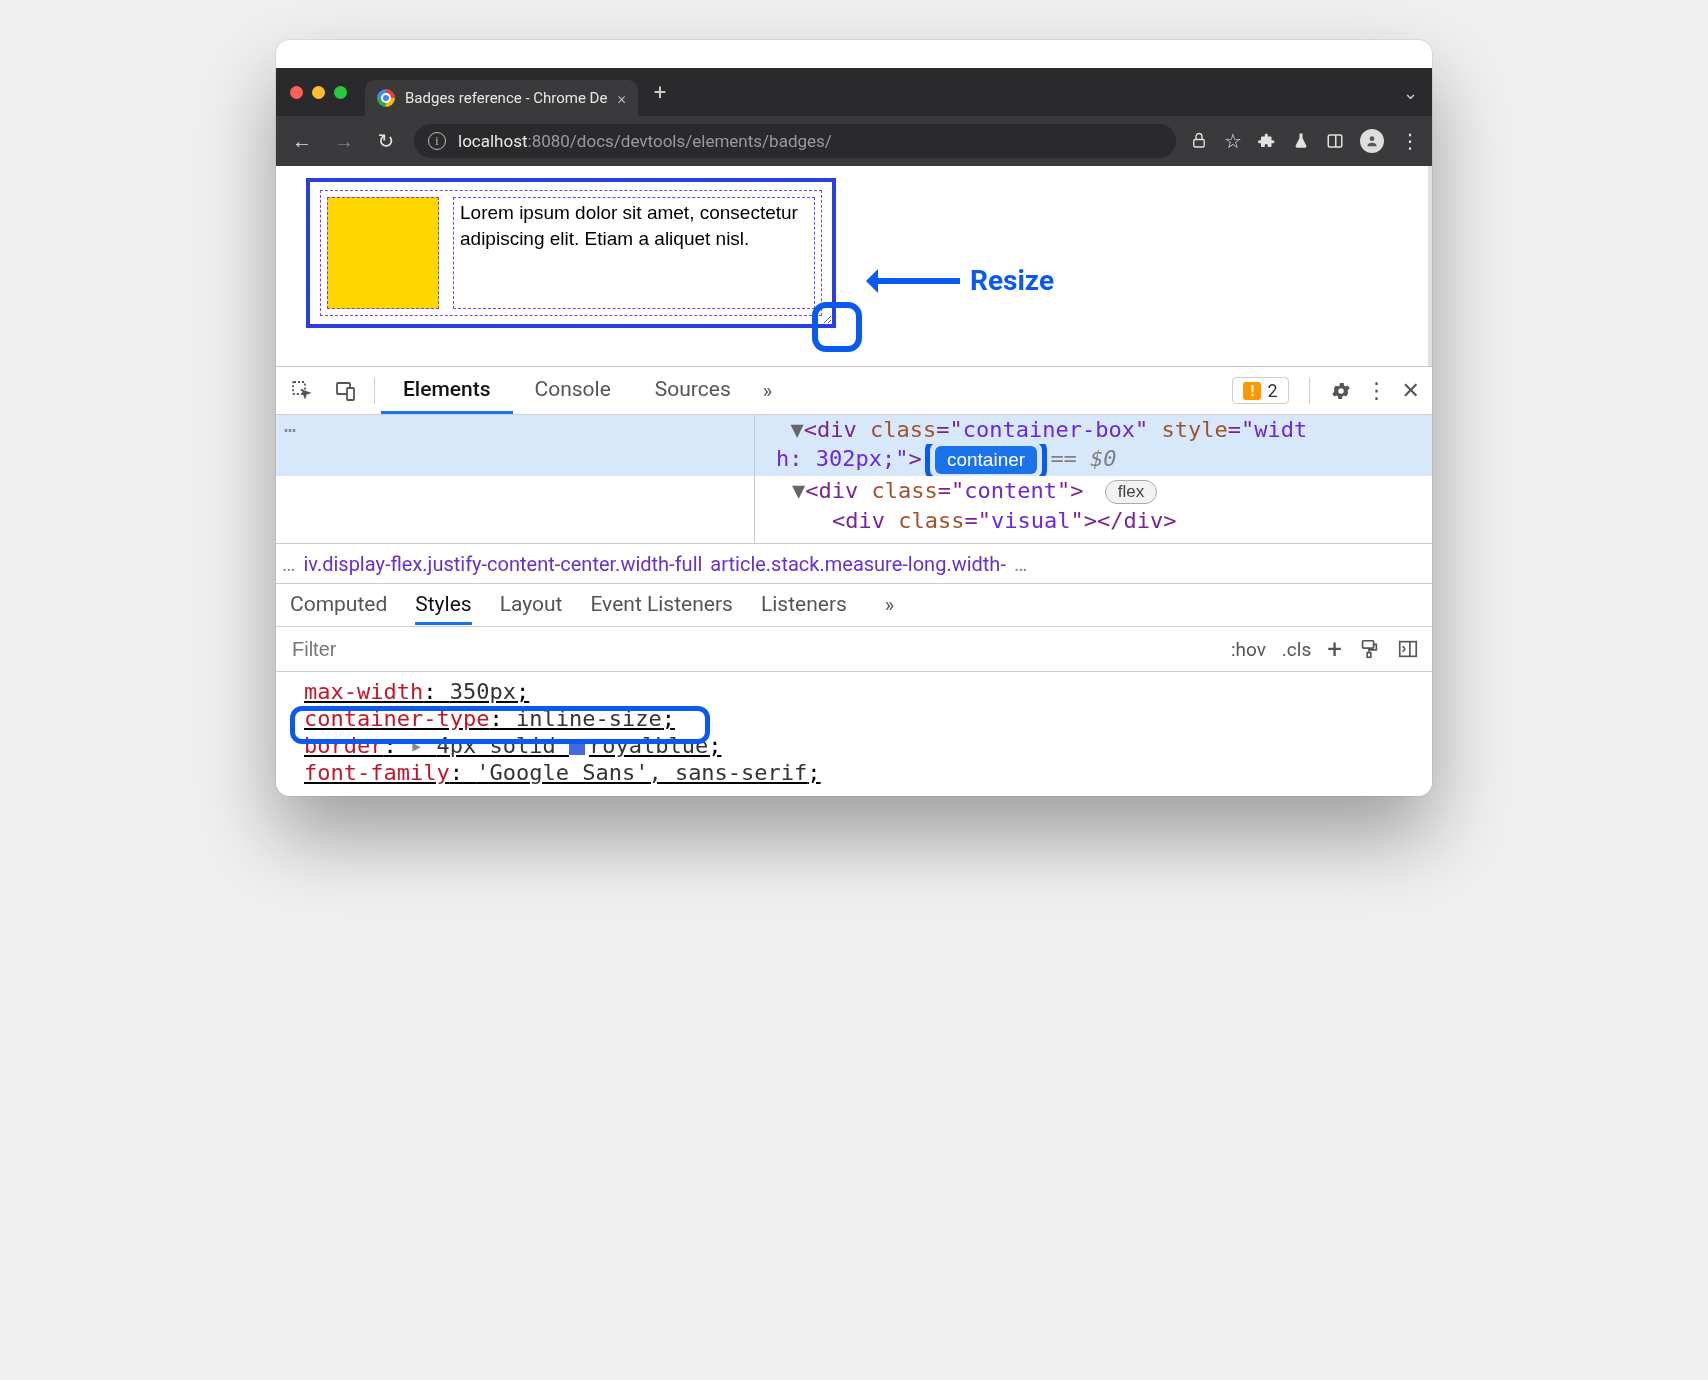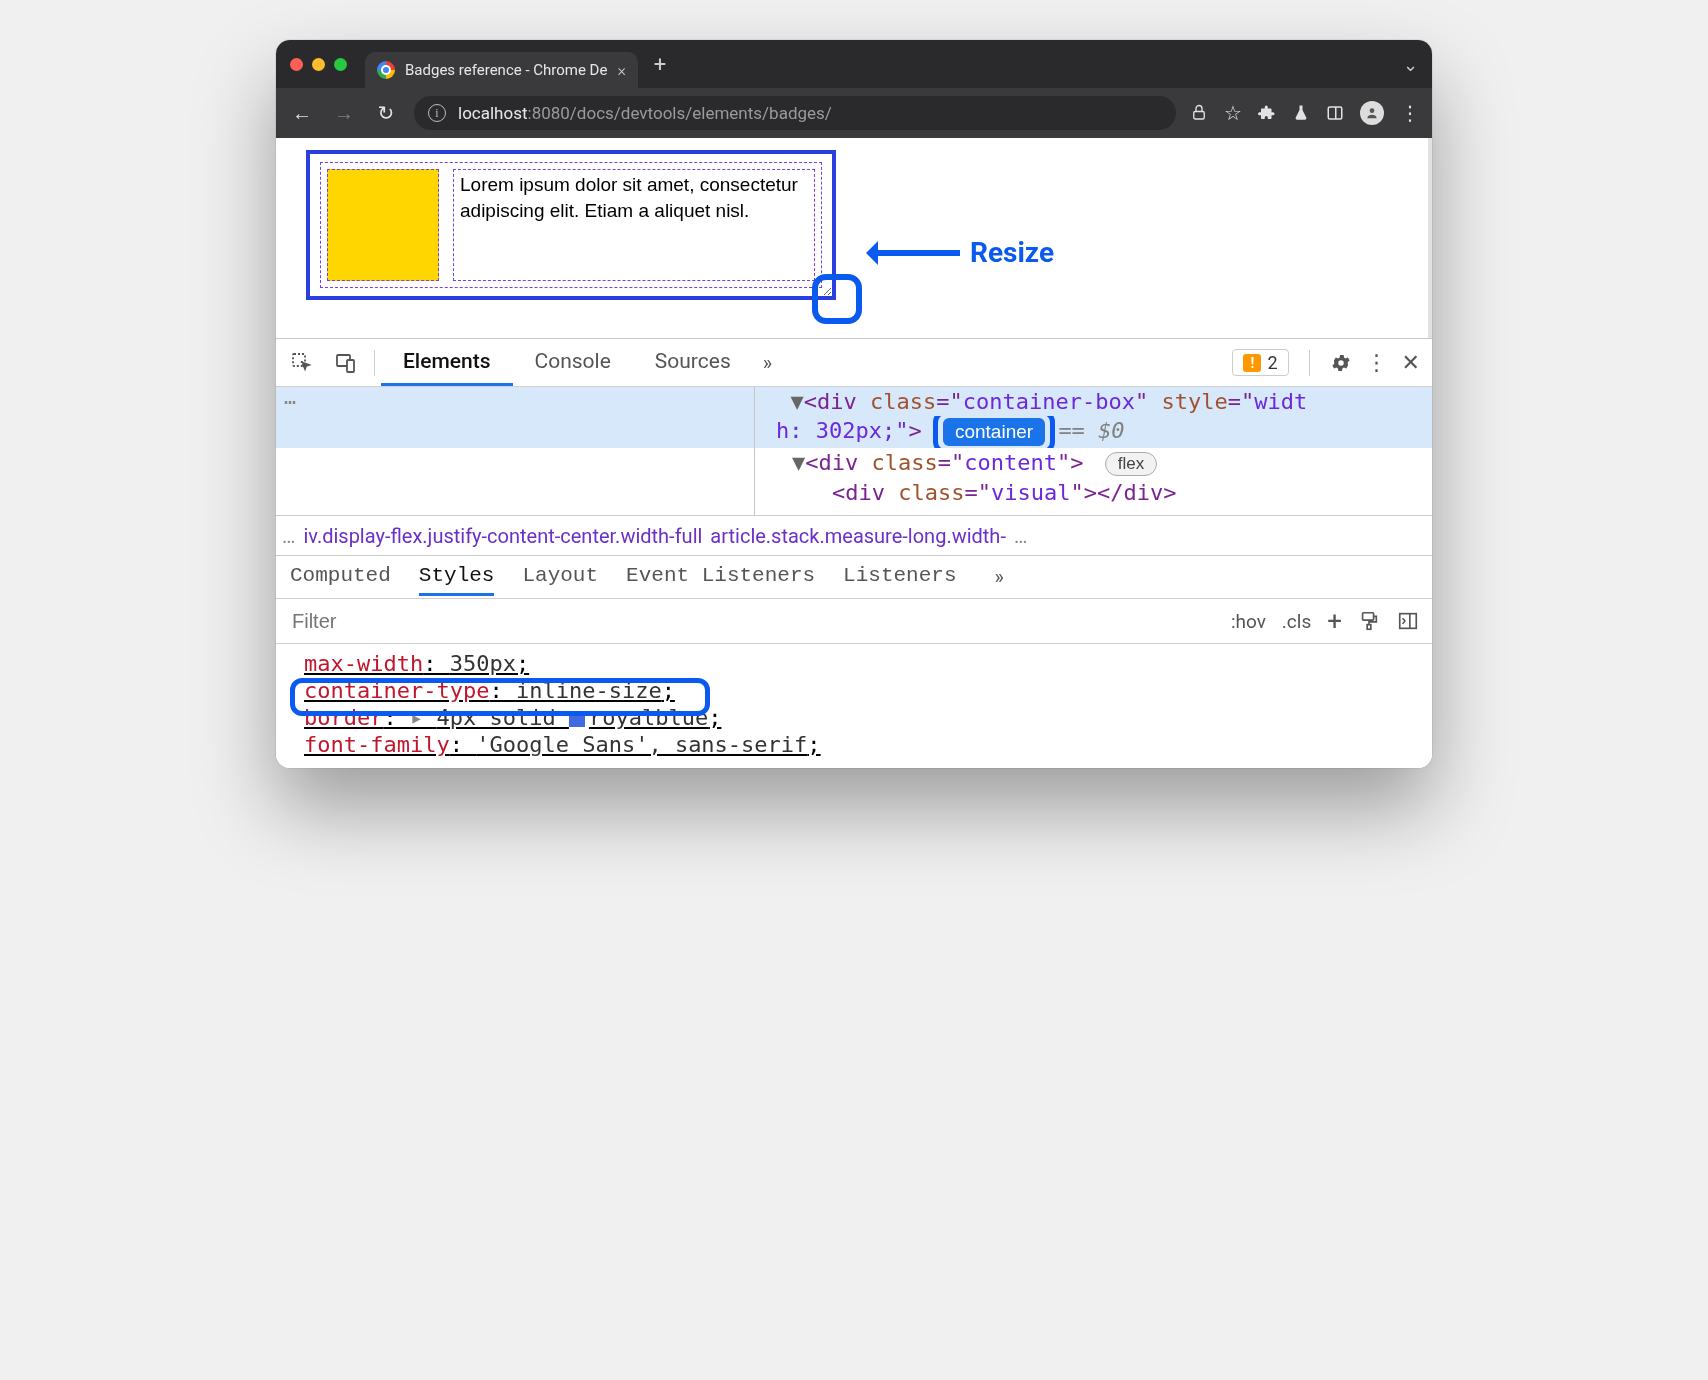--- a/index.html
+++ b/index.html
@@ -16,21 +16,21 @@
     background: #fff;
     border-radius: 14px;
     overflow: hidden;
     box-shadow: 0 40px 80px rgba(0,0,0,.35), 0 0 0 1px rgba(0,0,0,.06);
     margin: 40px auto 60px;
     position:relative;
     font-size:16px;
   }
 
   
-  .titlebar { background:#2a2a2d; height:48px; display:flex; align-items:center; padding:0 14px; gap:18px;}
+  .titlebar { background:#2a2a2d; height:48px; display:flex; align-items:center; padding:0 14px; gap:18px;margin-top:28px;}
   .traffic { display:flex; gap:9px; align-items:center; }
   .tl-dot{ width:13px; height:13px; border-radius:50%; }
   .red{background:#ff5f57}.yellow{background:#febc2e}.green{background:#28c840}
   .tabstrip { display:flex; align-items:flex-end; gap:10px; height:100%; flex:1;}
   .tab { background:#3a3a3d; color:#e6e6e6; height:36px; border-radius:10px 10px 0 0; display:flex; align-items:center; padding:0 12px; gap:10px; font-size:15px; max-width:340px; margin-top:12px;}
   .tab .favicon{ width:18px; height:18px; border-radius:50%; background: conic-gradient(#ea4335 0 90deg,#fbbc05 0 180deg,#34a853 0 270deg,#4285f4 0 360deg); position:relative;}
   .tab .favicon::after{content:"";position:absolute;inset:4px;border-radius:50%;background:#fff}
   .tab .favicon::before{content:"";position:absolute;inset:6px;border-radius:50%;background:#4285f4;z-index:1}
   .tab .tab-title{ white-space:nowrap; overflow:hidden; text-overflow:ellipsis; max-width:230px;}
   .tab .tab-close{ color:#ccc; font-size:16px; font-weight:300; }
@@ -110,40 +110,40 @@
     padding-bottom:8px;
   }
   .dom-line{ white-space:nowrap; padding:2px 0 2px 8px; overflow:hidden;}
   .selected-row{ background:#d7e8fb;}
   .punct{color:#7a2491}
   .tagname{color:#7a2491}
   .attrname{color:#a0522d}
   .attrval{color:#6d28d9}
   .dom-equals{color:#818181; font-style:italic;}
   .dom-dollar{color:#818181; font-style:italic;}
-  .cont-badge-wrap{ display:inline-block; position:relative; vertical-align:middle;margin-left:8px;}
+  .cont-badge-wrap{ display:inline-block; position:relative; vertical-align:middle;}
   .cont-badge{
     display:inline-flex; align-items:center;
     background:#1a73e8; color:#fff; font-family:-apple-system,sans-serif;
     font-size:19px; padding:3px 12px; border-radius:6px;
   }
   .cont-callout{ position:absolute; inset:-8px -10px; border:5px solid #0a5af0; border-radius:12px; pointer-events:none;}
   .flex-chip{ display:inline-block; border:1px solid #aaa; background:#f2f2f2; color:#444;
     font-family:-apple-system,sans-serif; font-size:17px; padding:1px 12px; border-radius:14px; vertical-align:middle; margin-left:8px;}
   .dom-ellipsis{ color:#888; font-size:20px; padding:4px 8px;}
   .domtree-divider{ position:absolute; left:478px; top:0; bottom:0; width:1px; background:#c7c7c7;}
 
   
   .crumbs{ display:flex; align-items:center; height:40px; border-bottom:1px solid #ccc; font-size:20px; padding:0 6px; gap:8px; overflow:hidden;}
   .crumb{ color:#6a30c7; white-space:nowrap;}
   .crumb-ell{ color:#888;}
 
   
   .styletabs{ display:flex; align-items:center; height:42px; gap:28px; padding:0 14px; font-size:21px; color:#555;}
-  .styletabs .st{ padding:6px 0; border-bottom:3px solid transparent;font-family:Liberation Mono, monospace;}
+  .styletabs .st{ padding:6px 0; border-bottom:3px solid transparent;}
   .styletabs .st.active{ color:#111; border-bottom-color:#1a73e8;}
   .stylefilter{ height:46px; display:flex; align-items:center; border:1px solid #d0d0d0; border-left:none; border-right:none;}
   .stylefilter input{ flex:1; border:none; outline:none; font-size:20px; padding:0 16px; color:#666;}
   .sf-actions{ display:flex; align-items:center; gap:16px; padding:0 12px; color:#555; font-size:19px;}
   .sf-plus{font-size:26px;}
 
   .cssblock{
     font-family: ui-monospace, Menlo, monospace; font-size:22px; padding:6px 0 10px 28px;
     position:relative;
   }

